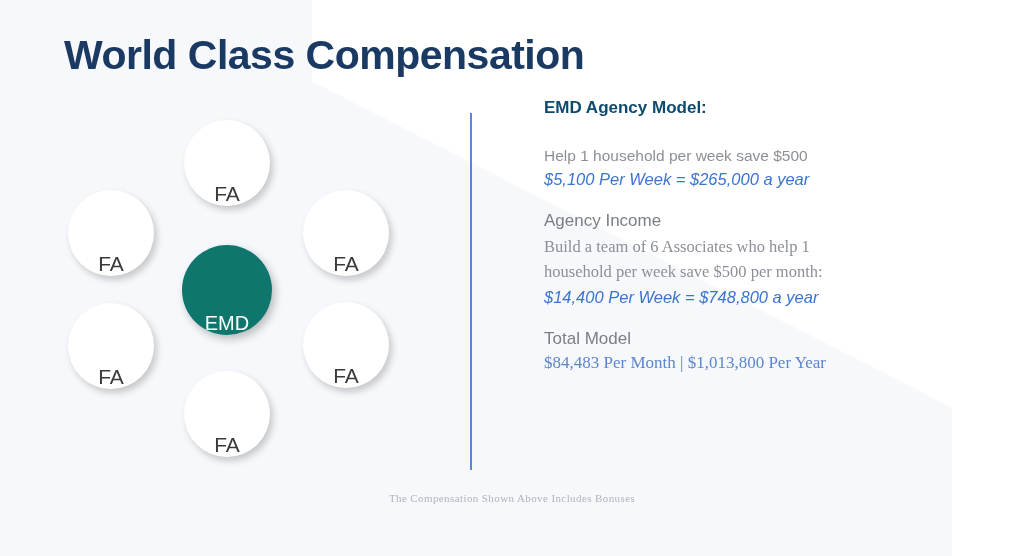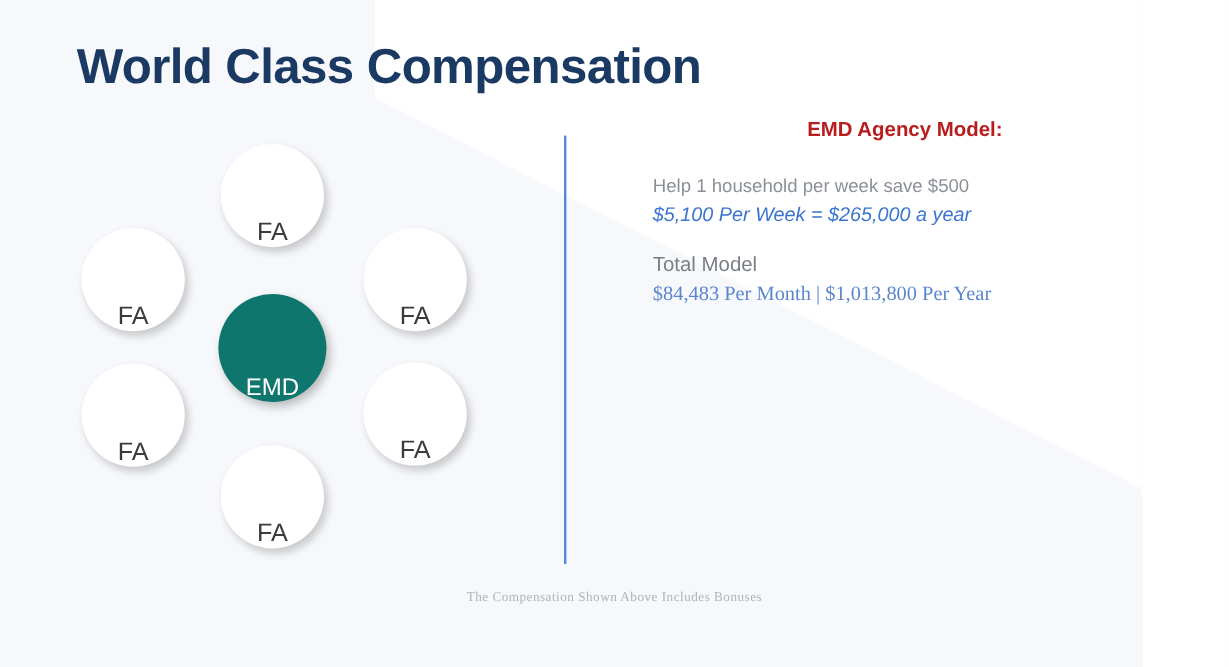--- a/index.html
+++ b/index.html
@@ -94,23 +94,22 @@
   
   .panel {
     position: absolute;
     left: 544px;
     top: 98px;
     width: 420px;
   }
   .panel .heading {
     font-size: 17px;
     font-weight: bold;
-    color: #b91c1c;
+    color: #0c4a6e;
     margin-bottom: 26px;
-    text-align: center;
   }
   .block { margin-bottom: 22px; }
   .block .sub {
     font-size: 17px;
     color: #7a7f85;
     margin-bottom: 4px;
   }
   .block .desc {
     font-size: 15.5px;
     color: #8b9097;
@@ -180,20 +179,26 @@
   <div class="divider"></div>
 
   <div class="panel">
     <div class="heading">EMD Agency Model:</div>
 
     <div class="block">
       <div class="desc">Help 1 household per week save $500</div>
       <div class="amount">$5,100 Per Week = $265,000 a year</div>
     </div>
 
+    <div class="block">
+      <div class="sub">Agency Income</div>
+      <div class="desc serif">Build a team of 6 Associates who help 1</div>
+      <div class="desc serif">household per week save $500 per month:</div>
+      <div class="amount">$14,400 Per Week = $748,800 a year</div>
+    </div>
 
     <div class="block">
       <div class="sub">Total Model</div>
       <div class="amount serif">$84,483 Per Month | $1,013,800 Per Year</div>
     </div>
   </div>
 
   <div class="footnote">The Compensation Shown Above Includes Bonuses</div>
 </div>
 

